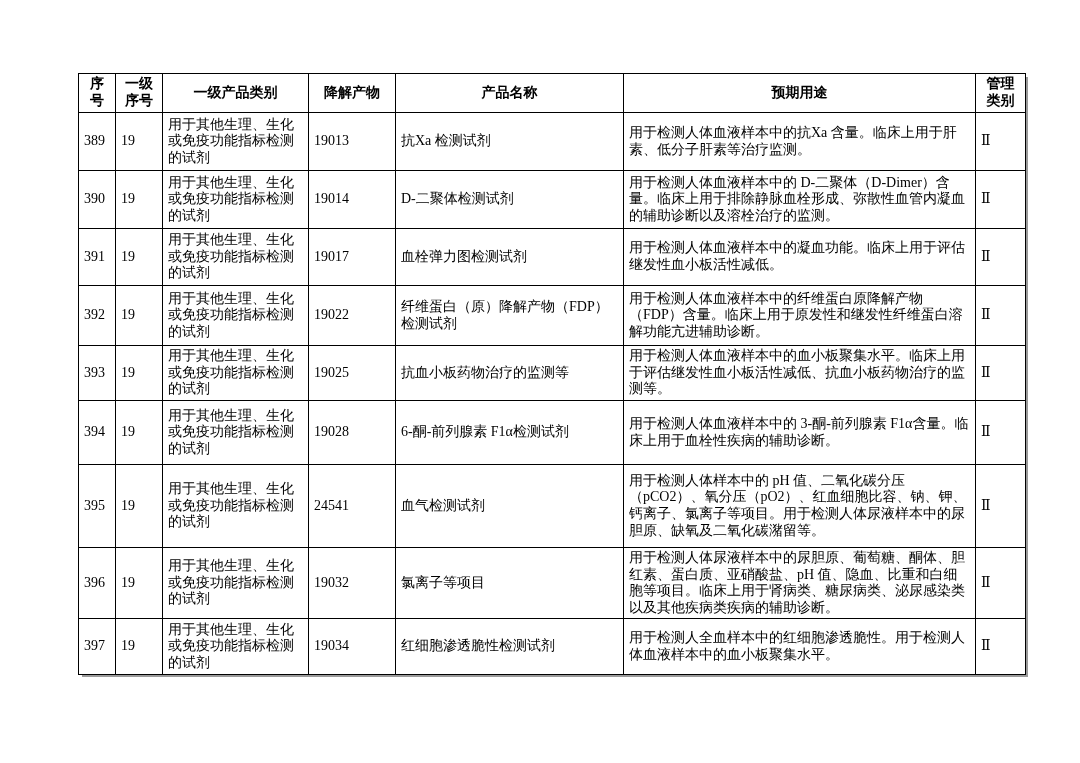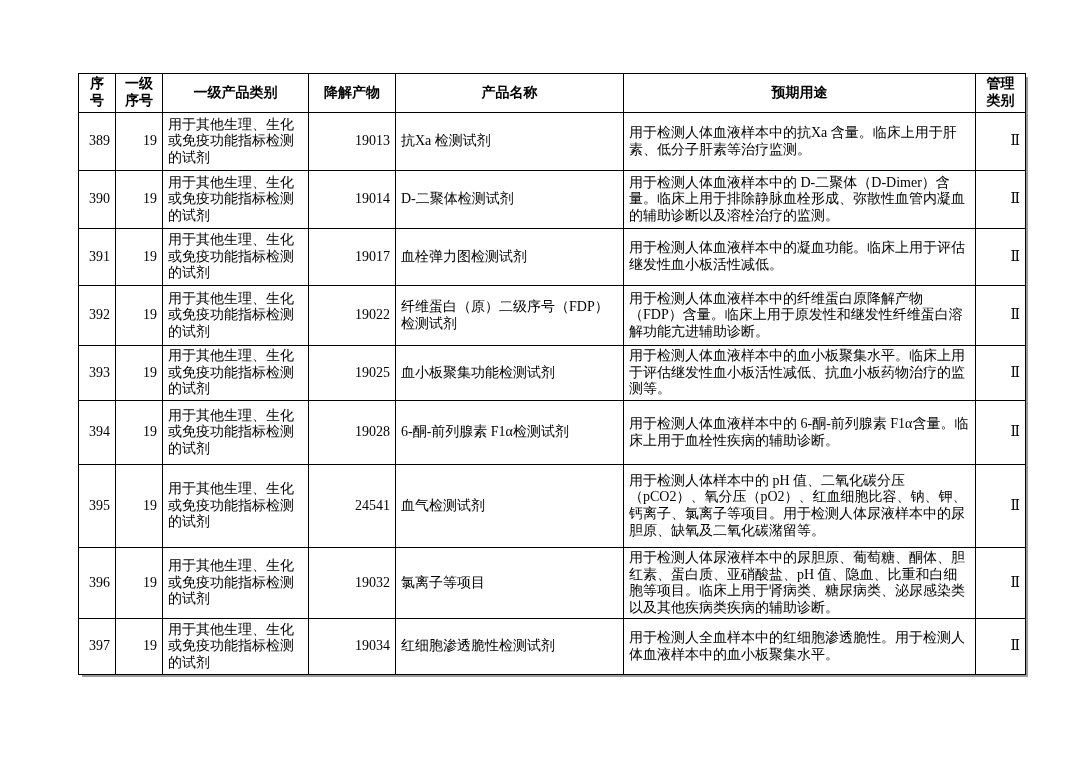--- a/index.html
+++ b/index.html
@@ -47,21 +47,21 @@
   }
   
   col.w-seq     { width: 37px; }
   col.w-level1  { width: 47px; }
   col.w-cat     { width: 146px; }
   col.w-level2  { width: 87px; }
   col.w-name    { width: 228px; }
   col.w-use     { width: 352px; }
   col.w-class   { width: 50px; }
 
-  td.c-center { text-align: right; }
+  td.c-center { text-align: left; }
   td.c-left   { text-align: left; }
 
   thead tr            { height: 39px; }
   tbody tr:nth-child(1){ height: 58px; }
   tbody tr:nth-child(2){ height: 58px; }
   tbody tr:nth-child(3){ height: 57px; }
   tbody tr:nth-child(4){ height: 60px; }
   tbody tr:nth-child(5){ height: 55px; }
   tbody tr:nth-child(6){ height: 64px; }
   tbody tr:nth-child(7){ height: 83px; }
@@ -122,40 +122,40 @@
         <td class="c-center">19017</td>
         <td class="c-left">血栓弹力图检测试剂</td>
         <td class="c-left">用于检测人体血液样本中的凝血功能。临床上用于评估继发性血小板活性减低。</td>
         <td class="c-center">Ⅱ</td>
       </tr>
       <tr>
         <td class="c-center">392</td>
         <td class="c-center">19</td>
         <td class="c-left">用于其他生理、生化或免疫功能指标检测的试剂</td>
         <td class="c-center">19022</td>
-        <td class="c-left">纤维蛋白（原）二级序号（FDP）检测试剂</td>
+        <td class="c-left">纤维蛋白（原）降解产物（FDP）检测试剂</td>
         <td class="c-left">用于检测人体血液样本中的纤维蛋白原降解产物（FDP）含量。临床上用于原发性和继发性纤维蛋白溶解功能亢进辅助诊断。</td>
         <td class="c-center">Ⅱ</td>
       </tr>
       <tr>
         <td class="c-center">393</td>
         <td class="c-center">19</td>
         <td class="c-left">用于其他生理、生化或免疫功能指标检测的试剂</td>
         <td class="c-center">19025</td>
-        <td class="c-left">血小板聚集功能检测试剂</td>
+        <td class="c-left">抗血小板药物治疗的监测等</td>
         <td class="c-left">用于检测人体血液样本中的血小板聚集水平。临床上用于评估继发性血小板活性减低、抗血小板药物治疗的监测等。</td>
         <td class="c-center">Ⅱ</td>
       </tr>
       <tr>
         <td class="c-center">394</td>
         <td class="c-center">19</td>
         <td class="c-left">用于其他生理、生化或免疫功能指标检测的试剂</td>
         <td class="c-center">19028</td>
         <td class="c-left">6-酮-前列腺素 F1α检测试剂</td>
-        <td class="c-left">用于检测人体血液样本中的 6-酮-前列腺素 F1α含量。临床上用于血栓性疾病的辅助诊断。</td>
+        <td class="c-left">用于检测人体血液样本中的 3-酮-前列腺素 F1α含量。临床上用于血栓性疾病的辅助诊断。</td>
         <td class="c-center">Ⅱ</td>
       </tr>
       <tr>
         <td class="c-center">395</td>
         <td class="c-center">19</td>
         <td class="c-left">用于其他生理、生化或免疫功能指标检测的试剂</td>
         <td class="c-center">24541</td>
         <td class="c-left">血气检测试剂</td>
         <td class="c-left">用于检测人体样本中的 pH 值、二氧化碳分压（pCO2）、氧分压（pO2）、红血细胞比容、钠、钾、钙离子、氯离子等项目。用于检测人体尿液样本中的尿胆原、缺氧及二氧化碳潴留等。</td>
         <td class="c-center">Ⅱ</td>

